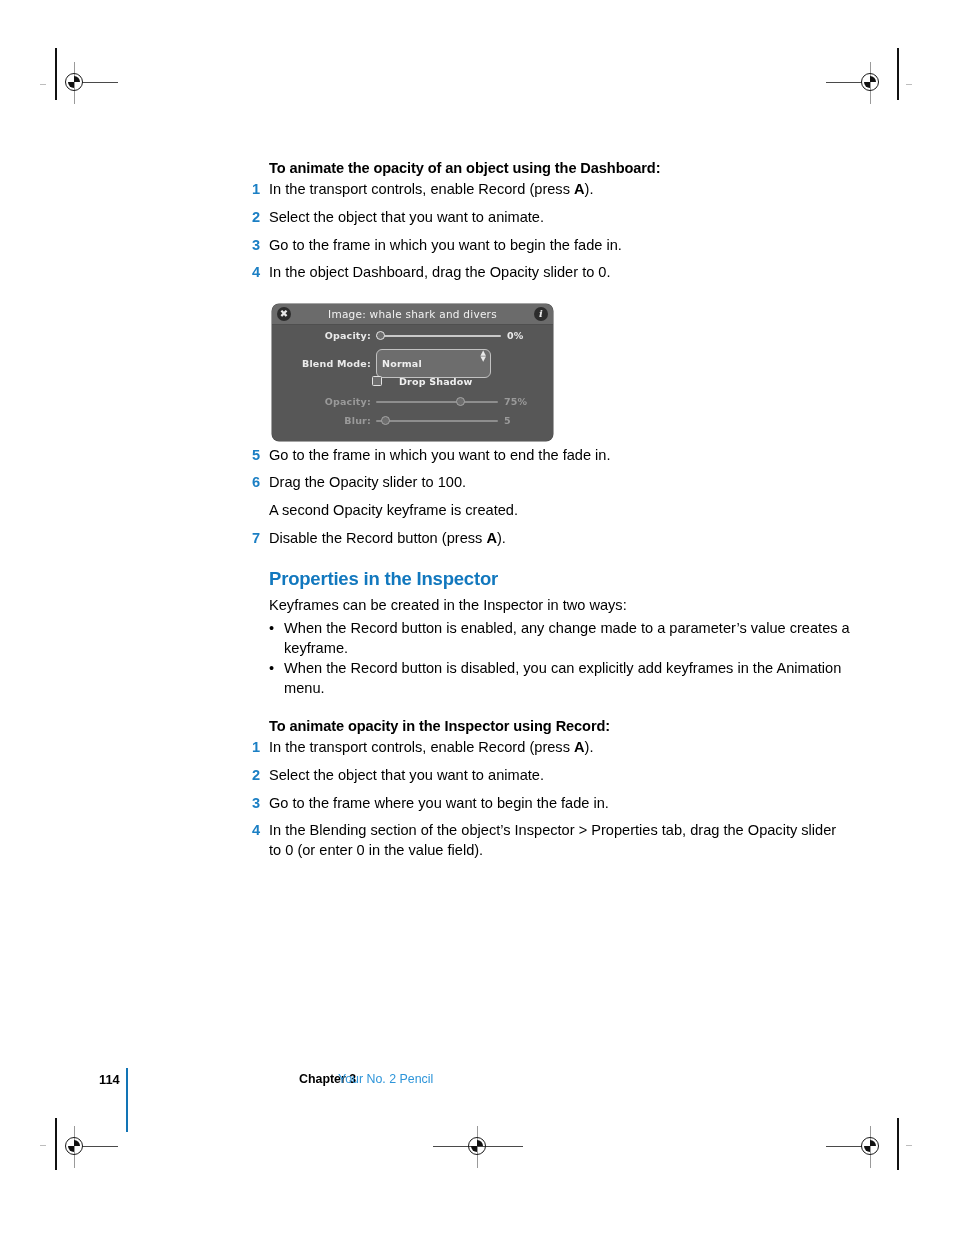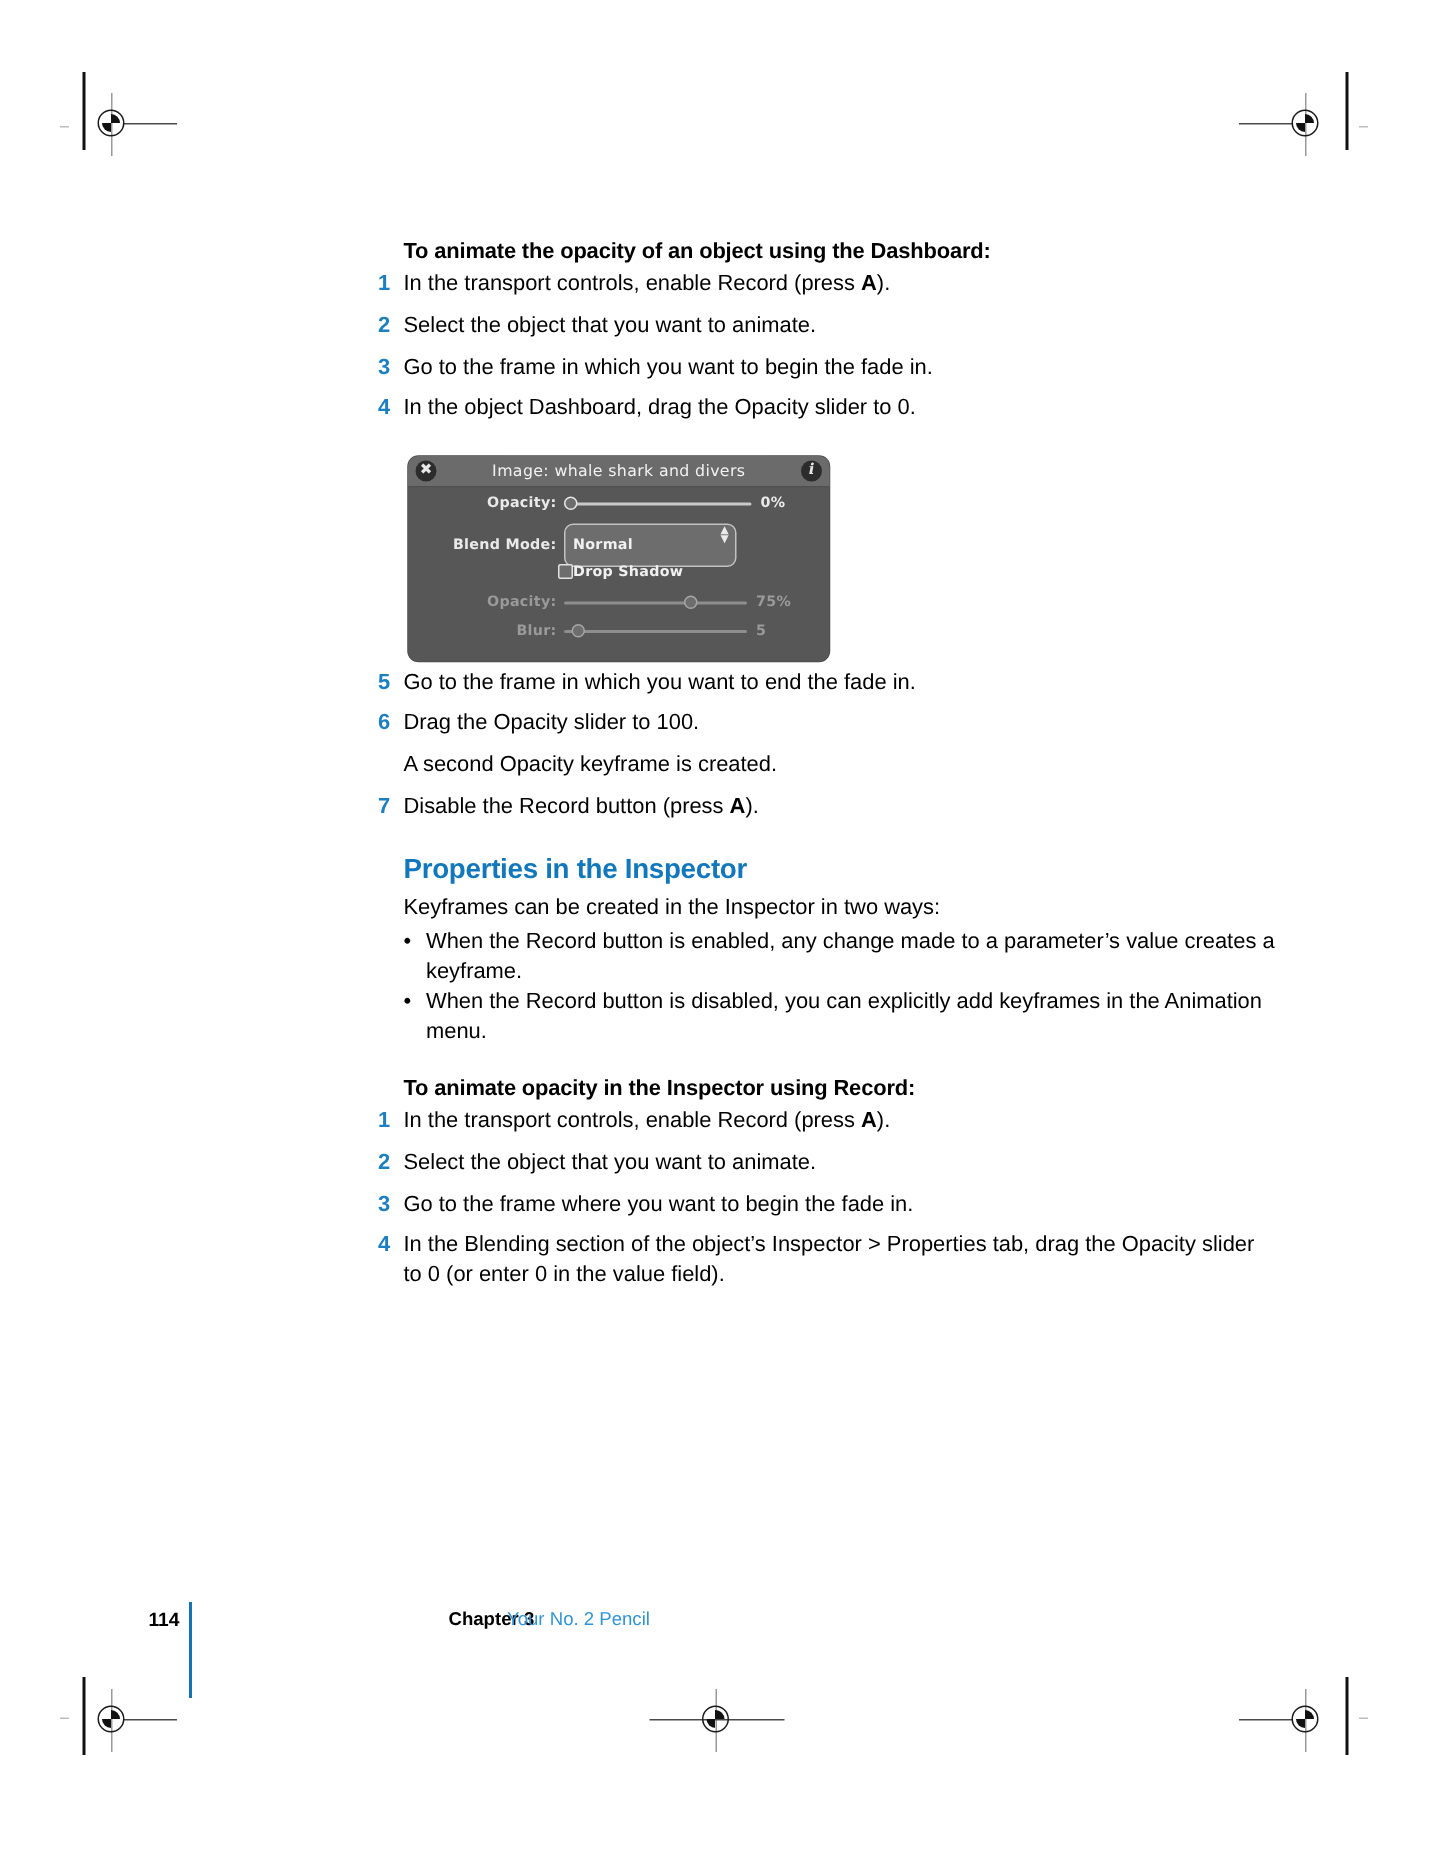--- a/index.html
+++ b/index.html
@@ -245,21 +245,21 @@
     top: 1px;
     font-size: 7px;
     line-height: 5.5px;
     color: #eaeaea;
   }
 
   .checkrow {
     position: absolute;
     display: flex;
     align-items: flex-start;
-    gap: 0;
+    gap: 17px;
   }
   .checkbox {
     width: 10px; height: 10px;
     background: #6d6d6d;
     border: 1.3px solid #e3e3e3;
     border-radius: 1.5px;
     box-sizing: border-box;
   }
   .checkrow .clbl {
     font-size: 9.5px;

